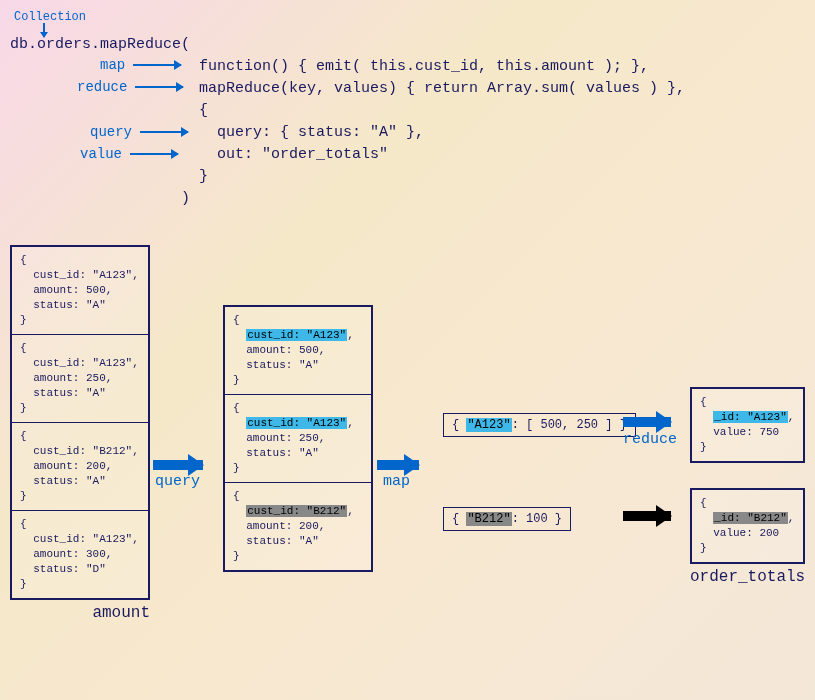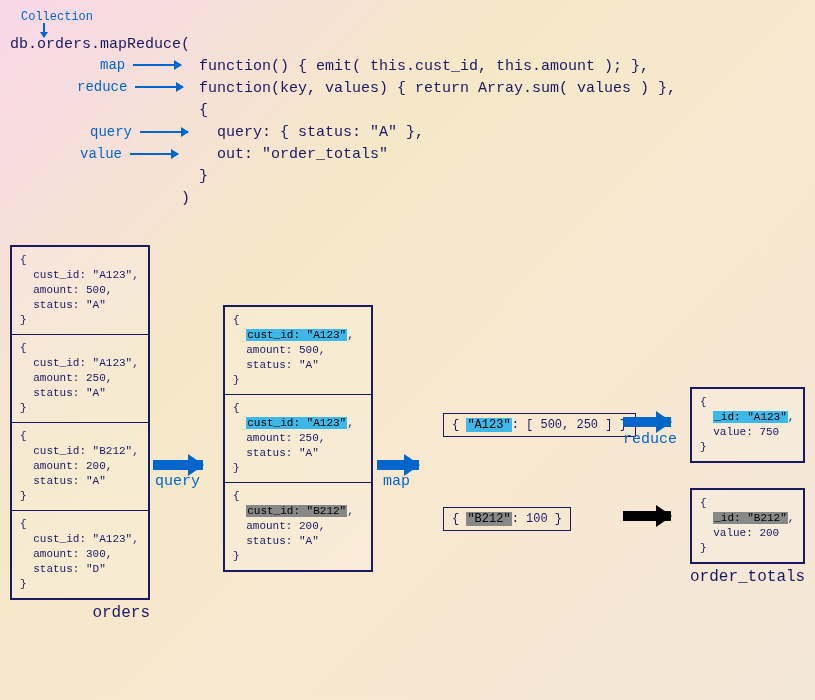--- a/index.html
+++ b/index.html
@@ -14,21 +14,21 @@
     color: #1a1a60;
   }
   .code-region {
     position: absolute;
     top: 5px; left: 5px; right: 5px;
     padding: 5px;
   }
   .collection-label {
     color: #0066cc;
     font-size: 12px;
-    margin-left: 11px;
+    margin-left: 4px;
   }
   .collection-arrow {
     position: absolute;
     left: 38px; top: 18px;
     width: 2px; height: 14px;
     background: #0066cc;
   }
   .collection-arrow::after {
     content:"";
     position:absolute;
@@ -123,21 +123,21 @@
 </style>
 </head>
 <body>
 
 <div class="code-region">
   <div class="collection-label">Collection</div>
   <div class="collection-arrow"></div>
   <div style="height:10px"></div>
   <div class="code-line">db.orders.mapReduce(</div>
   <div class="code-line">                     function() { emit( this.cust_id, this.amount ); },</div>
-  <div class="code-line">                     function(key, values) { return Array.sum( values ) },</div>
+  <div class="code-line">                     mapReduce(key, values) { return Array.sum( values ) },</div>
   <div class="code-line">                     {</div>
   <div class="code-line">                       query: { status: "A" },</div>
   <div class="code-line">                       out: "order_totals"</div>
   <div class="code-line">                     }</div>
   <div class="code-line">                   )</div>
 
   <div class="annotation" style="top:52px; left:95px">
     <span>map</span>
     <span class="arrow-h" style="width:48px"></span>
   </div>
@@ -173,21 +173,21 @@
   cust_id: "B212",
   amount: 200,
   status: "A"
 }</div>
       <div class="doc">{
   cust_id: "A123",
   amount: 300,
   status: "D"
 }</div>
     </div>
-    <div class="collection-name">orders</div>
+    <div class="collection-name">amount</div>
   </div>
 
   <div class="big-arrow" style="left:148px; top:215px; width:50px"></div>
   <div class="stage-label" style="left:150px; top:228px">query</div>
 
   <div style="position:absolute; left:218px; top:60px; width:150px">
     <div class="col" style="position:relative; width:100%;">
       <div class="doc"><span>{
   </span><span class="hl-blue">cust_id: "A123"</span><span>,
   amount: 500,

